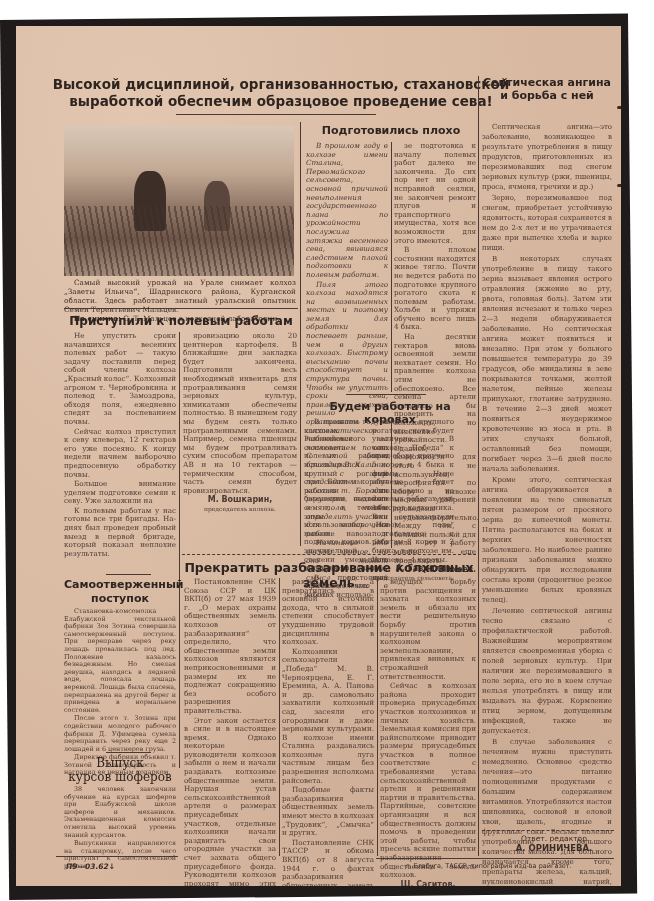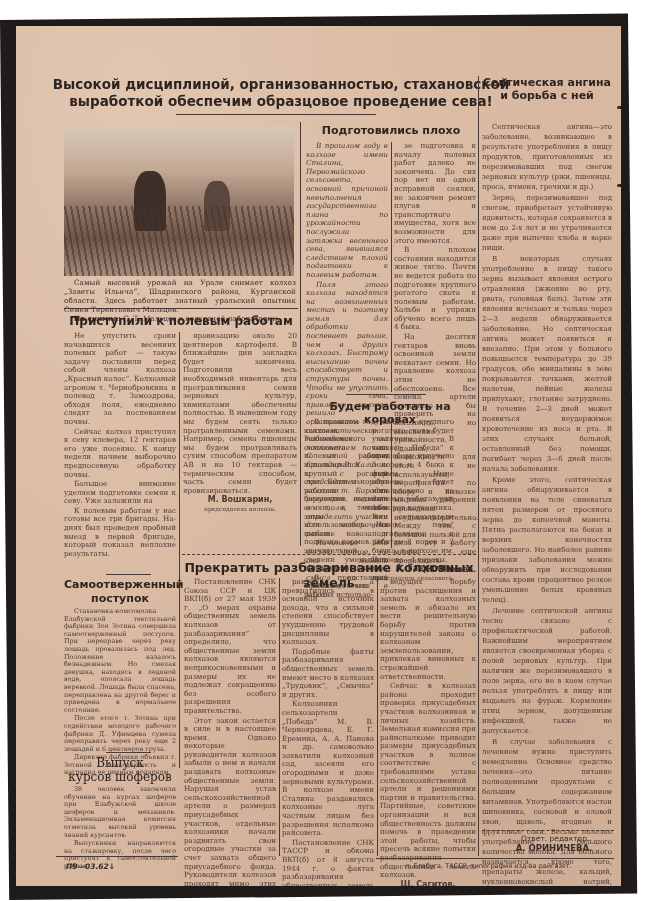--- a/index.html
+++ b/index.html
@@ -132,22 +132,22 @@
 
   <div class="dash" style="left:166px;top:528px;width:294px;"></div>
   <div class="art-title" style="left:166px;top:534px;width:294px;font-size:12.5px;">Прекратить разбазаривание колхозных земель</div>
   <div class="col" style="left:168px;top:552px;width:92px;">
     <p>Постановление СНК Союза ССР и ЦК ВКП(б) от 27 мая 1939 г. „О мерах охраны общественных земель колхозов от разбазаривания“ определило, что общественные земли колхозов являются неприкосновенными и размеры их не подлежат сокращению без особого разрешения правительства.</p>
     <p>Этот закон остается в силе и в настоящее время. Однако некоторые руководители колхозов забыли о нем и начали раздавать колхозные общественные земли. Нарушая устав сельскохозяйственной артели о размерах приусадебных участков, отдельные колхозники начали раздвигать свои огородные участки за счет захвата общего приусадебного фонда. Руководители колхозов проходят мимо этих фактов, а зачастую сами встают на такой путь. В результате— приусадебные участки потеряли свой подсобный ха-</p>
   </div>
   <div class="vrule" style="left:263px;top:552px;height:278px;"></div>
   <div class="col" style="left:266px;top:552px;width:92px;">
     <p>рактер, а превратились в основной источник дохода, что в сильной степени способствует ухудшению трудовой дисциплины в колхозах.</p>
+    <p>Колхозники сельхозартели „Победа“ М. В. Черноярцева, Е. Г. Еремина, А. А. Панова и др. самовольно захватили колхозный сад, засеяли его огородными и даже зерновыми культурами. В колхозе имени Сталина раздавались колхозные луга частным лицам без разрешения исполкома райсовета.</p>
     <p>Подобные факты разбазаривания общественных земель имеют место в колхозах „Трудовик“, „Смычка“ и других.</p>
-    <p>Колхозники сельхозартели „Победа“ М. В. Черноярцева, Е. Г. Еремина, А. А. Панова и др. самовольно захватили колхозный сад, засеяли его огородными и даже зерновыми культурами. В колхозе имени Сталина раздавались колхозные луга частным лицам без разрешения исполкома райсовета.</p>
     <p>Постановление СНК ТАССР и обкома ВКП(б) от 8 августа 1944 г. о фактах разбазаривания общественных земель колхозов осудило действия местных органов суда и прокуратуры, недостаточно</p>
   </div>
   <div class="vrule" style="left:361px;top:552px;height:278px;"></div>
   <div class="col" style="left:364px;top:552px;width:96px;">
     <p>ведущих борьбу против расхищения и захвата колхозных земель и обязало их вести решительную борьбу против нарушителей закона о колхозном землепользовании, привлекая виновных к строжайшей ответственности.</p>
     <p>Сейчас в колхозах района проходит проверка приусадебных участков колхозников и личных хозяйств. Земельная комиссия при райисполкоме приводит размеры приусадебных участков в полное соответствие с требованиями устава сельскохозяйственной артели и решениями партии и правительства. Партийные, советские организации и вся общественность должны помочь в проведении этой работы, чтобы пресечь всякие попытки разбазаривания общественных земель колхозов.</p>
     <div class="sign" style="text-align:center;">Ш. Сагитов,</div>
 
   </div>
 

